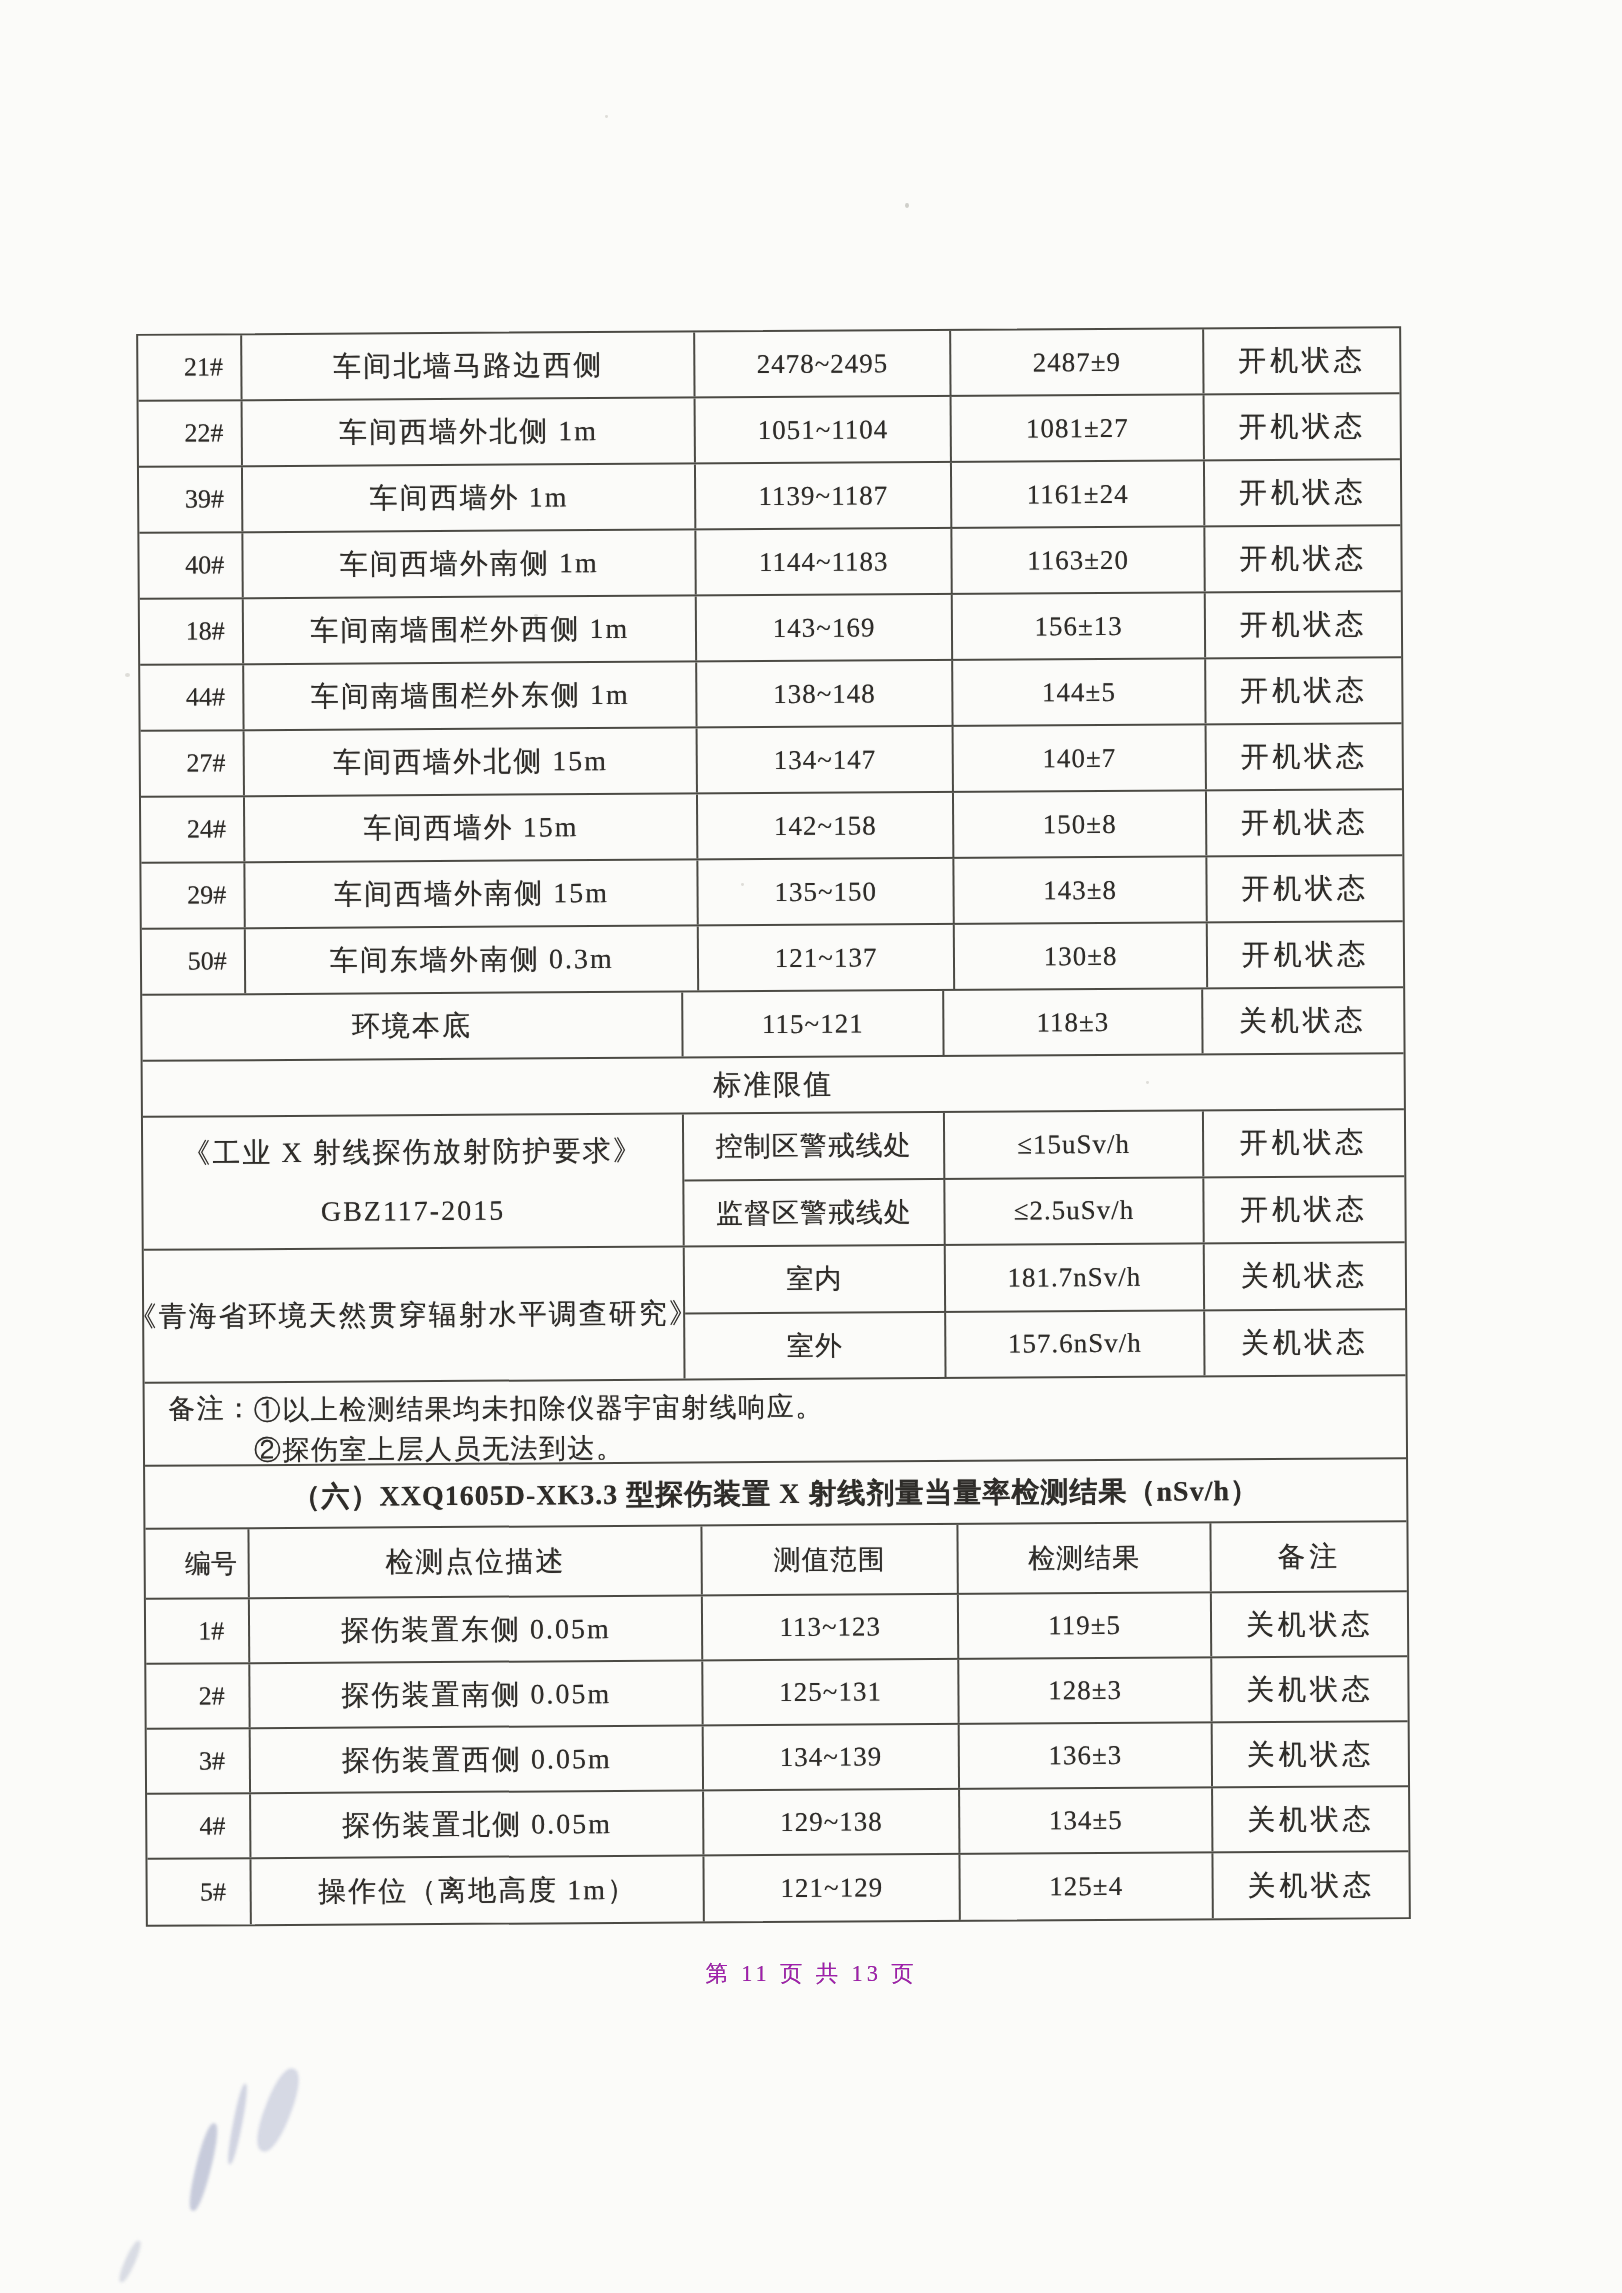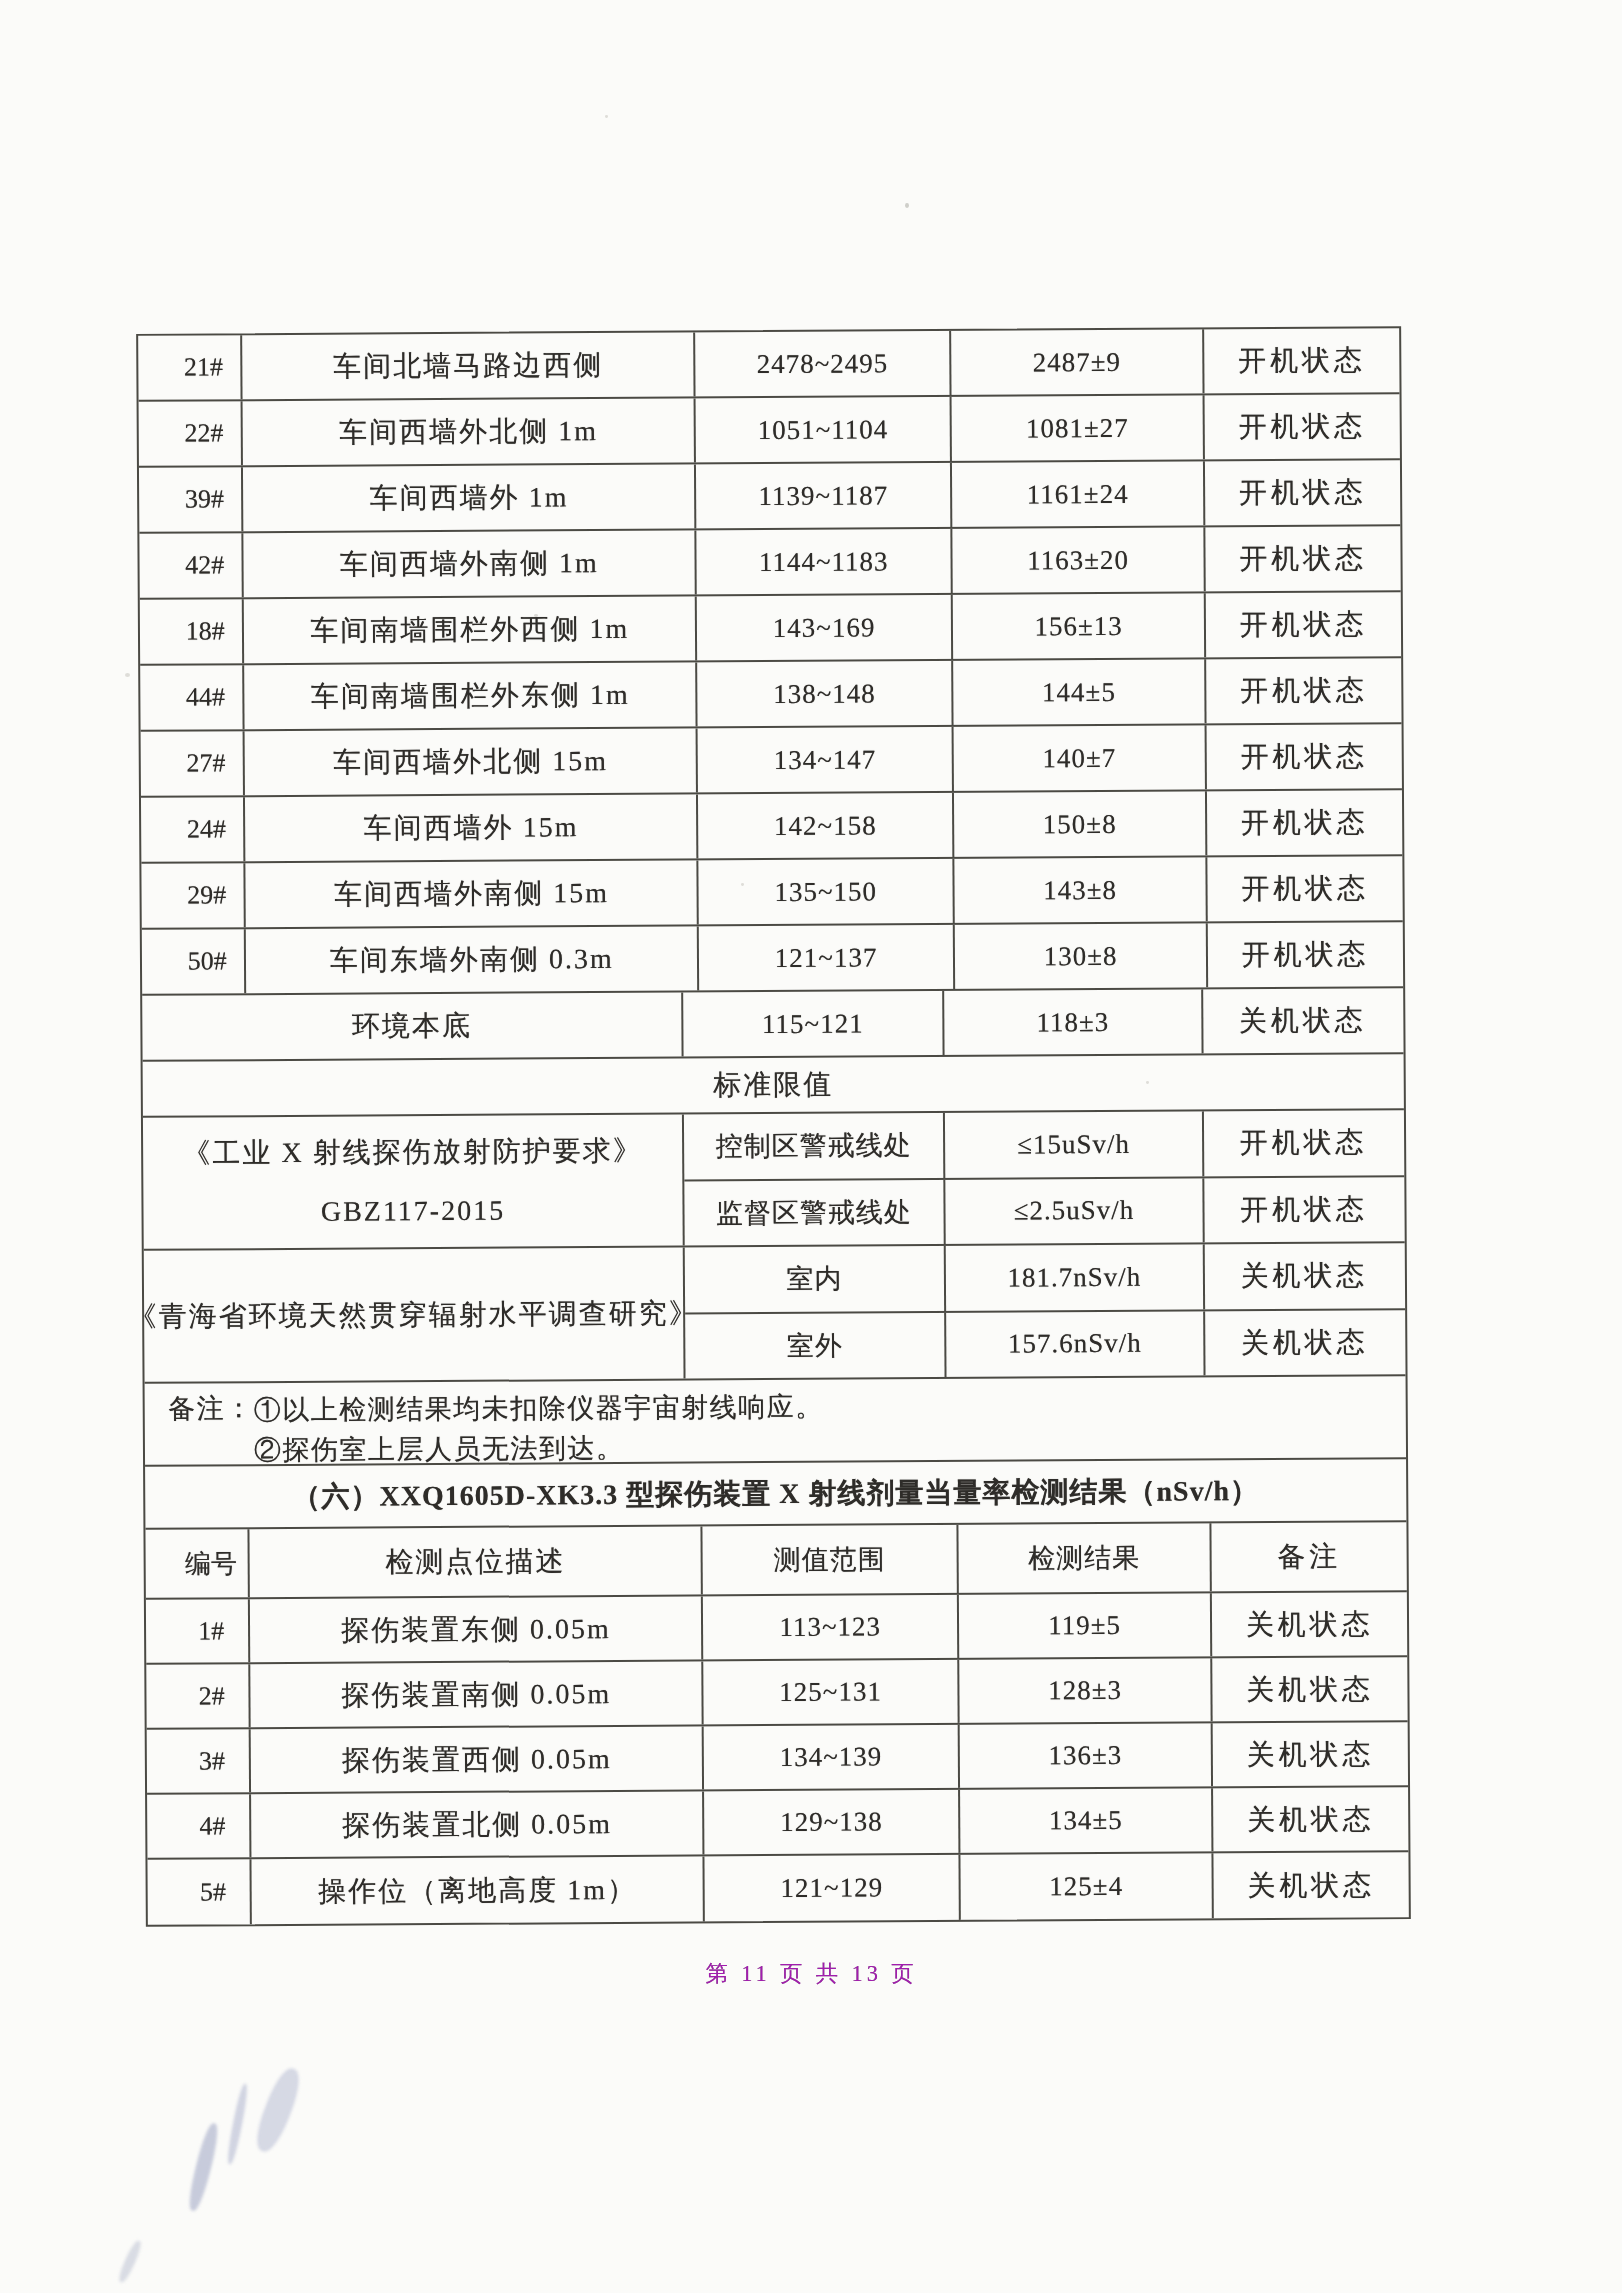--- a/index.html
+++ b/index.html
@@ -91,21 +91,21 @@
       <div class="td c5">开机状态</div>
     </div>
     <div class="tr data">
       <div class="td c1">39#</div>
       <div class="td c2">车间西墙外 1m</div>
       <div class="td c3">1139~1187</div>
       <div class="td c4">1161±24</div>
       <div class="td c5">开机状态</div>
     </div>
     <div class="tr data">
-      <div class="td c1">42#</div>
+      <div class="td c1">40#</div>
       <div class="td c2">车间西墙外南侧 1m</div>
       <div class="td c3">1144~1183</div>
       <div class="td c4">1163±20</div>
       <div class="td c5">开机状态</div>
     </div>
     <div class="tr data">
       <div class="td c1">18#</div>
       <div class="td c2">车间南墙围栏外西侧 1m</div>
       <div class="td c3">143~169</div>
       <div class="td c4">156±13</div>

